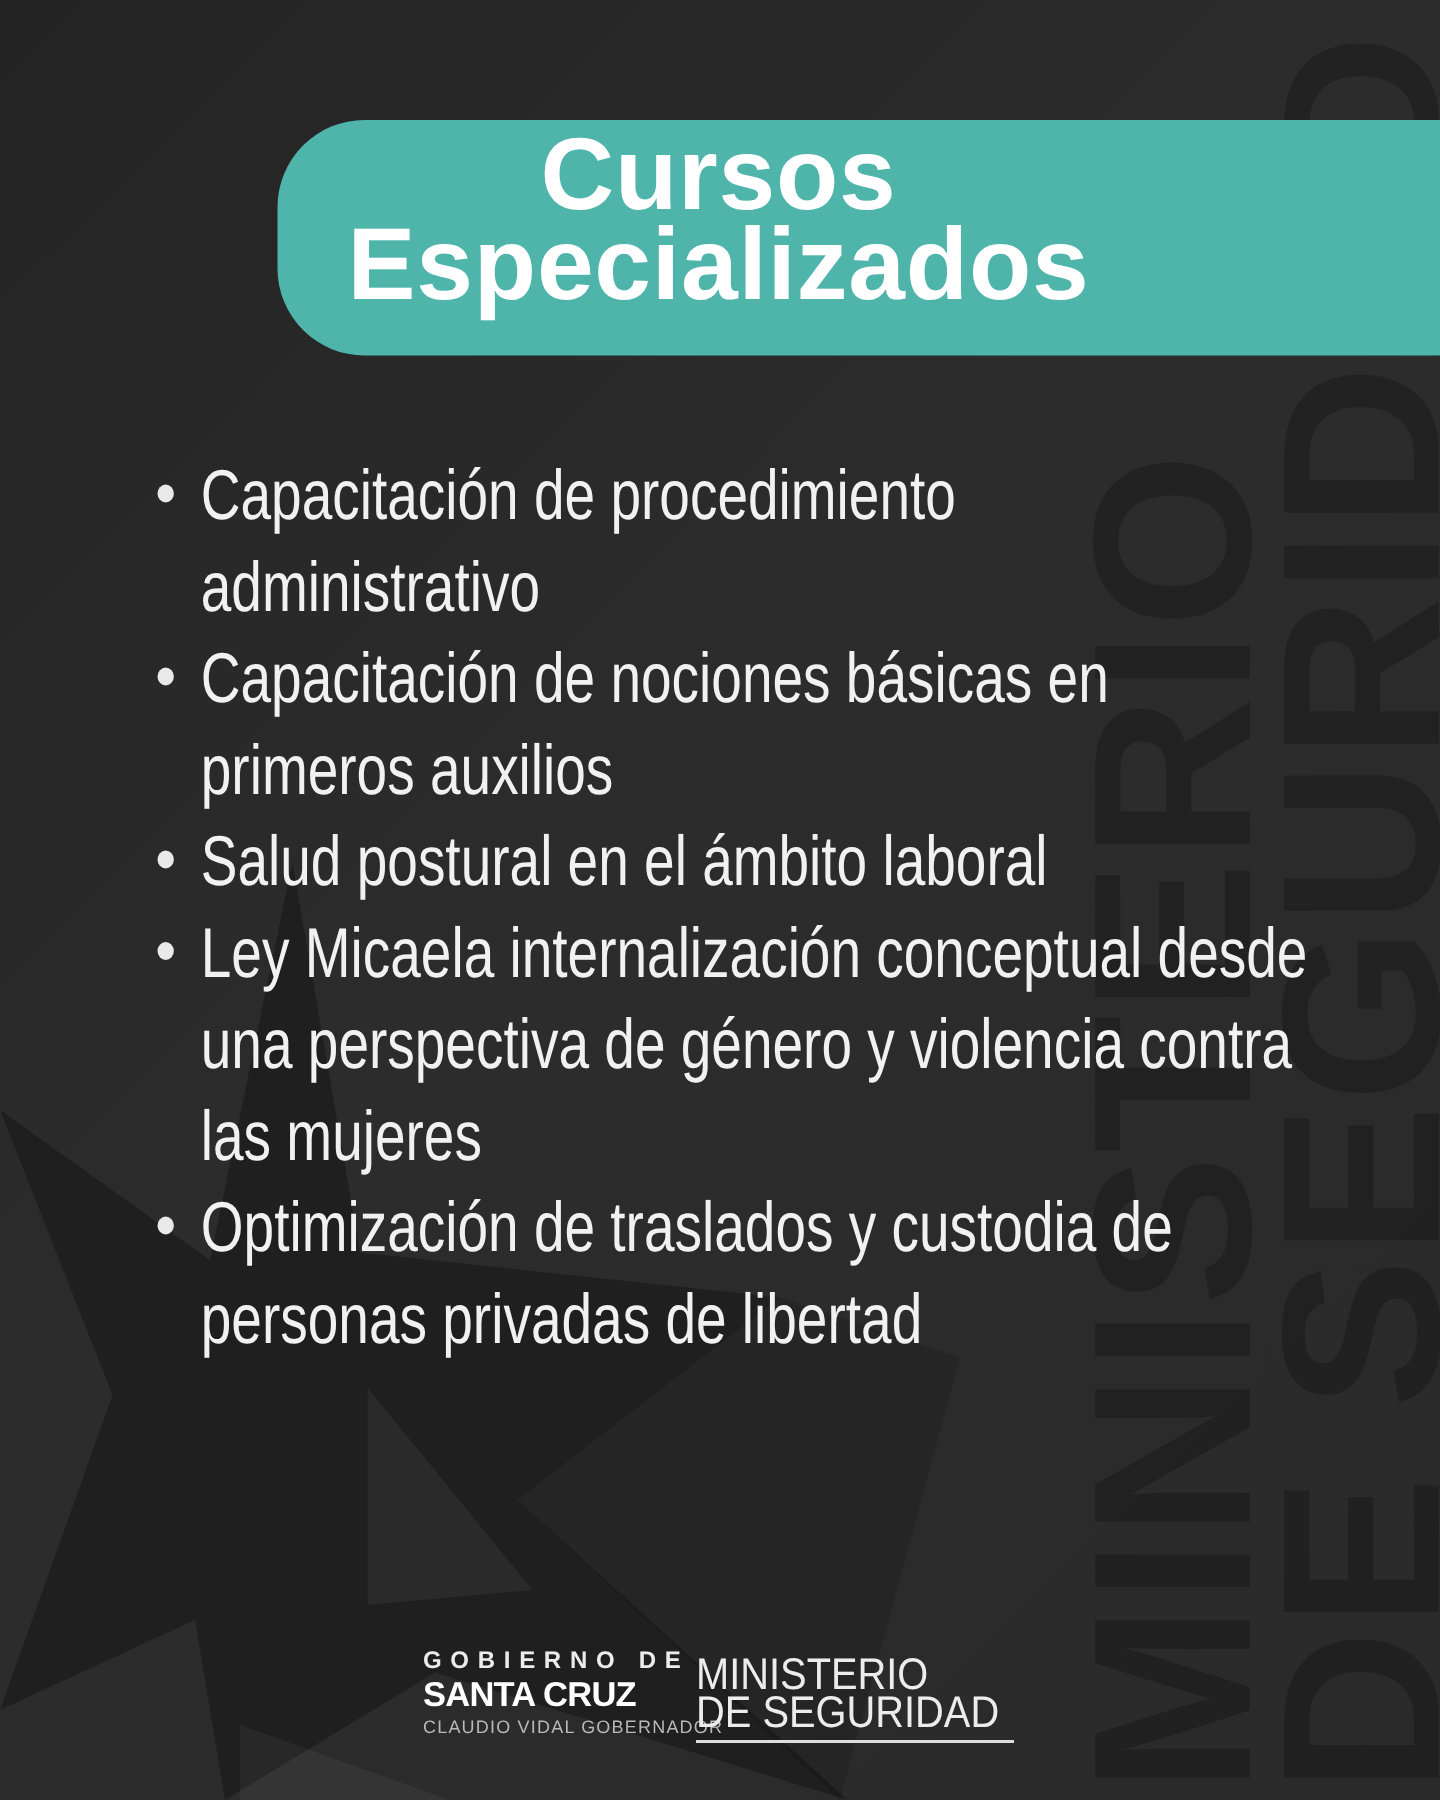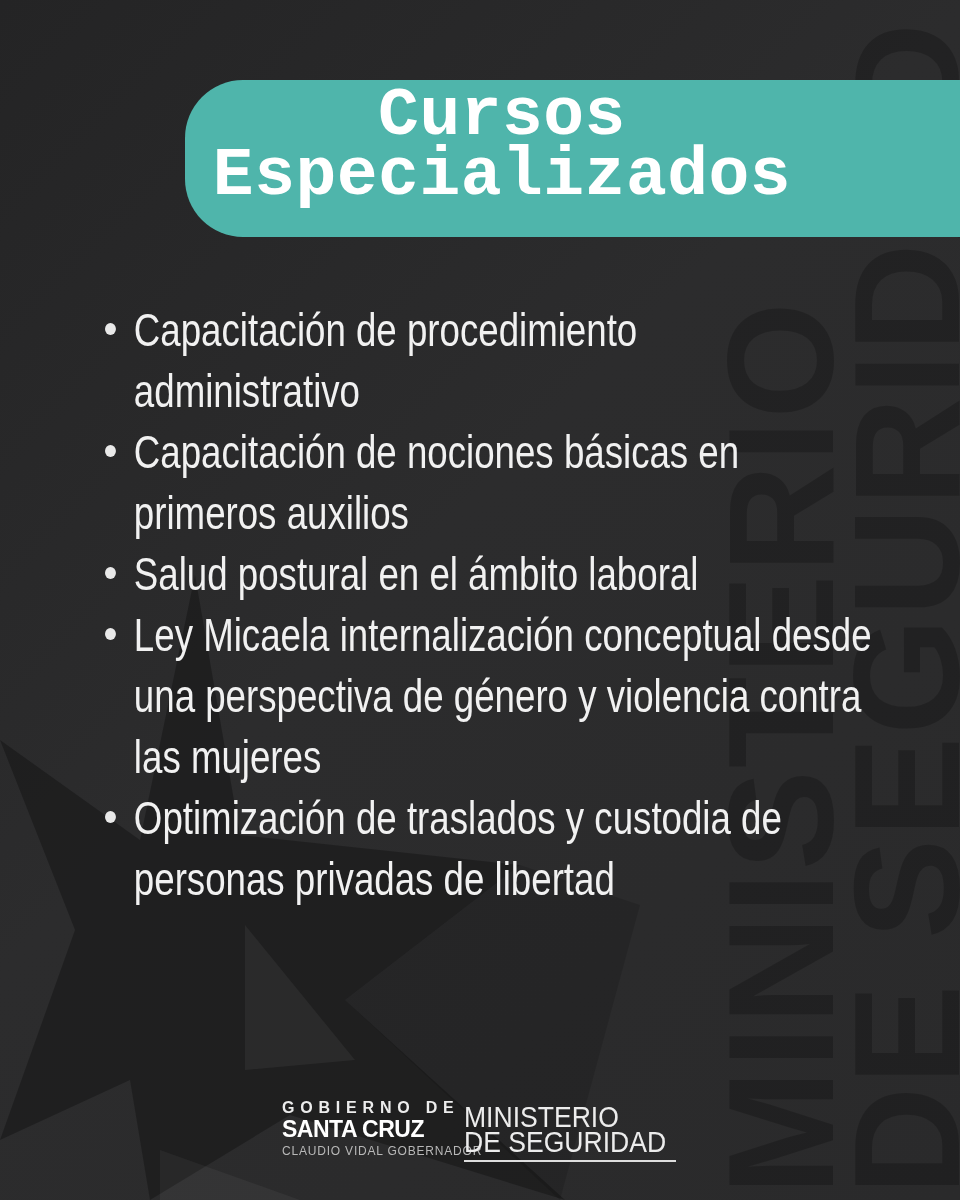--- a/index.html
+++ b/index.html
@@ -36,27 +36,26 @@
   .banner {
     position: absolute;
     left: 185px; top: 80px; right: -4px;
     height: 157px;
     background: #4FB5AB;
     border-radius: 58px 0 0 58px;
     z-index: 2;
   }
   .title {
     position: absolute;
-    left: 202px; top: 86px; width: 600px;
+    left: 179px; top: 86px; width: 600px;
     text-align: center;
     font-size: 68px; font-weight: 700;
     line-height: 60px; letter-spacing: 0.5px;
     color: #ffffff;
     z-index: 3;
-    font-family: Liberation Mono, monospace;
   }
 
   
   .course-list {
     position: absolute;
     left: 105px; top: 299px;
     width: 1250px;
     transform: scaleX(0.78);
     transform-origin: left top;
     list-style: none; margin: 0; padding: 0;

